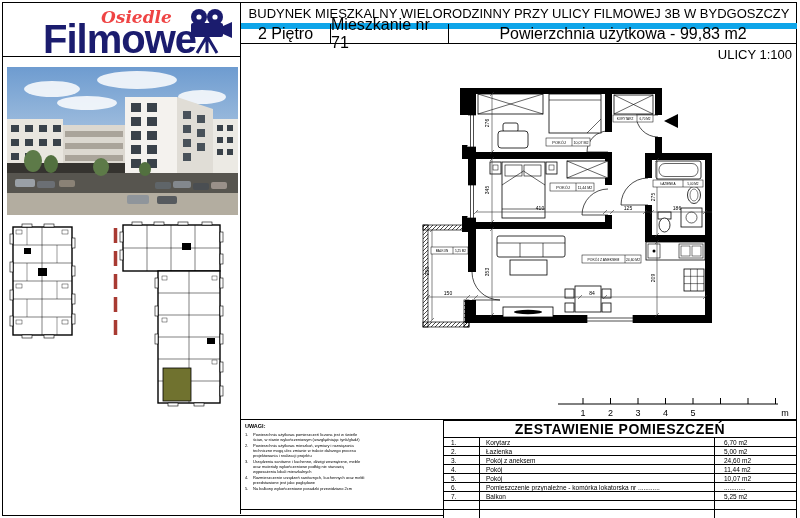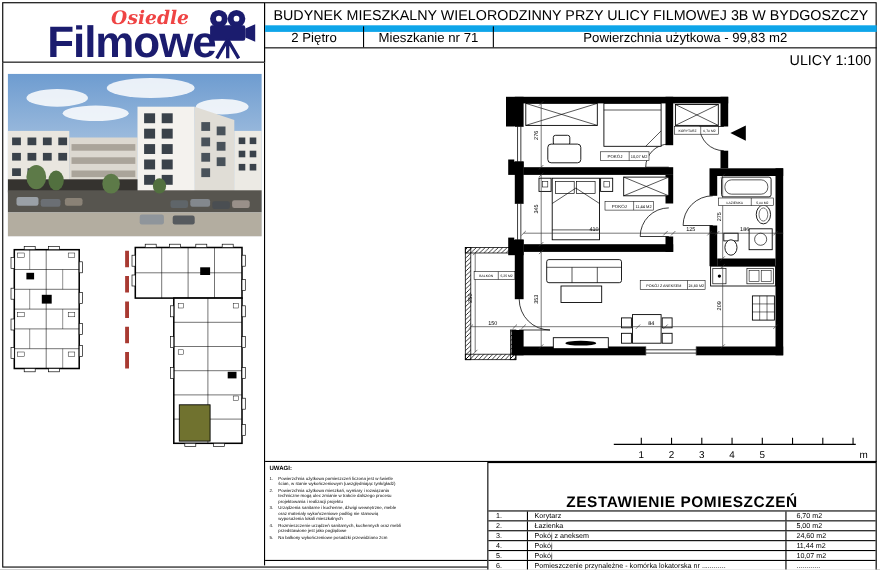--- a/index.html
+++ b/index.html
@@ -8,33 +8,33 @@
   .abs{position:absolute;}
   .frame{left:2px;top:2px;width:793px;height:512px;border:1px solid #000;}
   .vline{width:1px;background:#000;}
   .hline{height:1px;background:#000;}
   .logo-box{left:2px;top:2px;width:237px;height:53px;border:1px solid #000;background:#fff;}
   .logo-script{left:98px;top:4px;font-family:"DejaVu Serif",serif;font-style:italic;font-weight:bold;
                font-size:17px;color:#ef4444;}
   .logo-main{left:40px;top:14px;font-size:40px;font-weight:bold;letter-spacing:-1px;color:#1b1c6e;}
   .hdr-title{left:241px;top:3px;width:556px;height:20px;display:flex;align-items:center;justify-content:center;
              font-size:13px;border-bottom:6px solid #0ea5e9;}
-  .hdr-cells{left:241px;top:24px;width:556px;height:19px;display:flex;border-bottom:1px solid #000;font-size:12px;}
+  .hdr-cells{left:241px;top:24px;width:556px;height:19px;display:flex;border-bottom:1px solid #000;font-size:16px;}
   .hdr-cell{display:flex;align-items:center;justify-content:center;height:100%;}
   .hdr-cell+.hdr-cell{border-left:1px solid #000;}
   .c1{width:89px;}.c2{width:117px;}.c3{width:115px;}.c4{flex:1;}
   .scala{right:8px;top:47px;font-size:13px;}
   .uwagi{left:245px;top:423px;width:122px;font-size:4px;line-height:1.25;}
   .uwagi h4{margin:0 0 2px 0;font-size:5.5px;font-weight:bold;}
   .note{display:flex;margin-bottom:1px;}
   .note .no{width:8px;flex:none;}
   .note .tx{flex:1;}
   .rtable{left:443px;top:420px;width:352px;border:1px solid #000;background:#fff;}
   .rtable .ttl{height:16px;border-bottom:1px solid #000;display:flex;align-items:center;justify-content:center;
-               font-size:14px;font-weight:bold;letter-spacing:.5px;margin-top:27px;}
+               font-size:14px;font-weight:bold;letter-spacing:.5px;}
   .trow{display:flex;height:8px;border-bottom:1px solid #000;font-size:6.5px;align-items:center;}
   .trow:last-child{border-bottom:none;}
   .tno{width:28px;padding-left:7px;border-right:1px solid #000;height:100%;display:flex;align-items:center;}
   .tname{flex:1;padding-left:6px;border-right:1px solid #000;height:100%;display:flex;align-items:center;}
   .tarea{width:72px;padding-left:9px;height:100%;display:flex;align-items:center;}
   svg{display:block;}
   svg text{font-family:"Liberation Sans",sans-serif;fill:#000;}
 </style>
 </head>
 <body>

